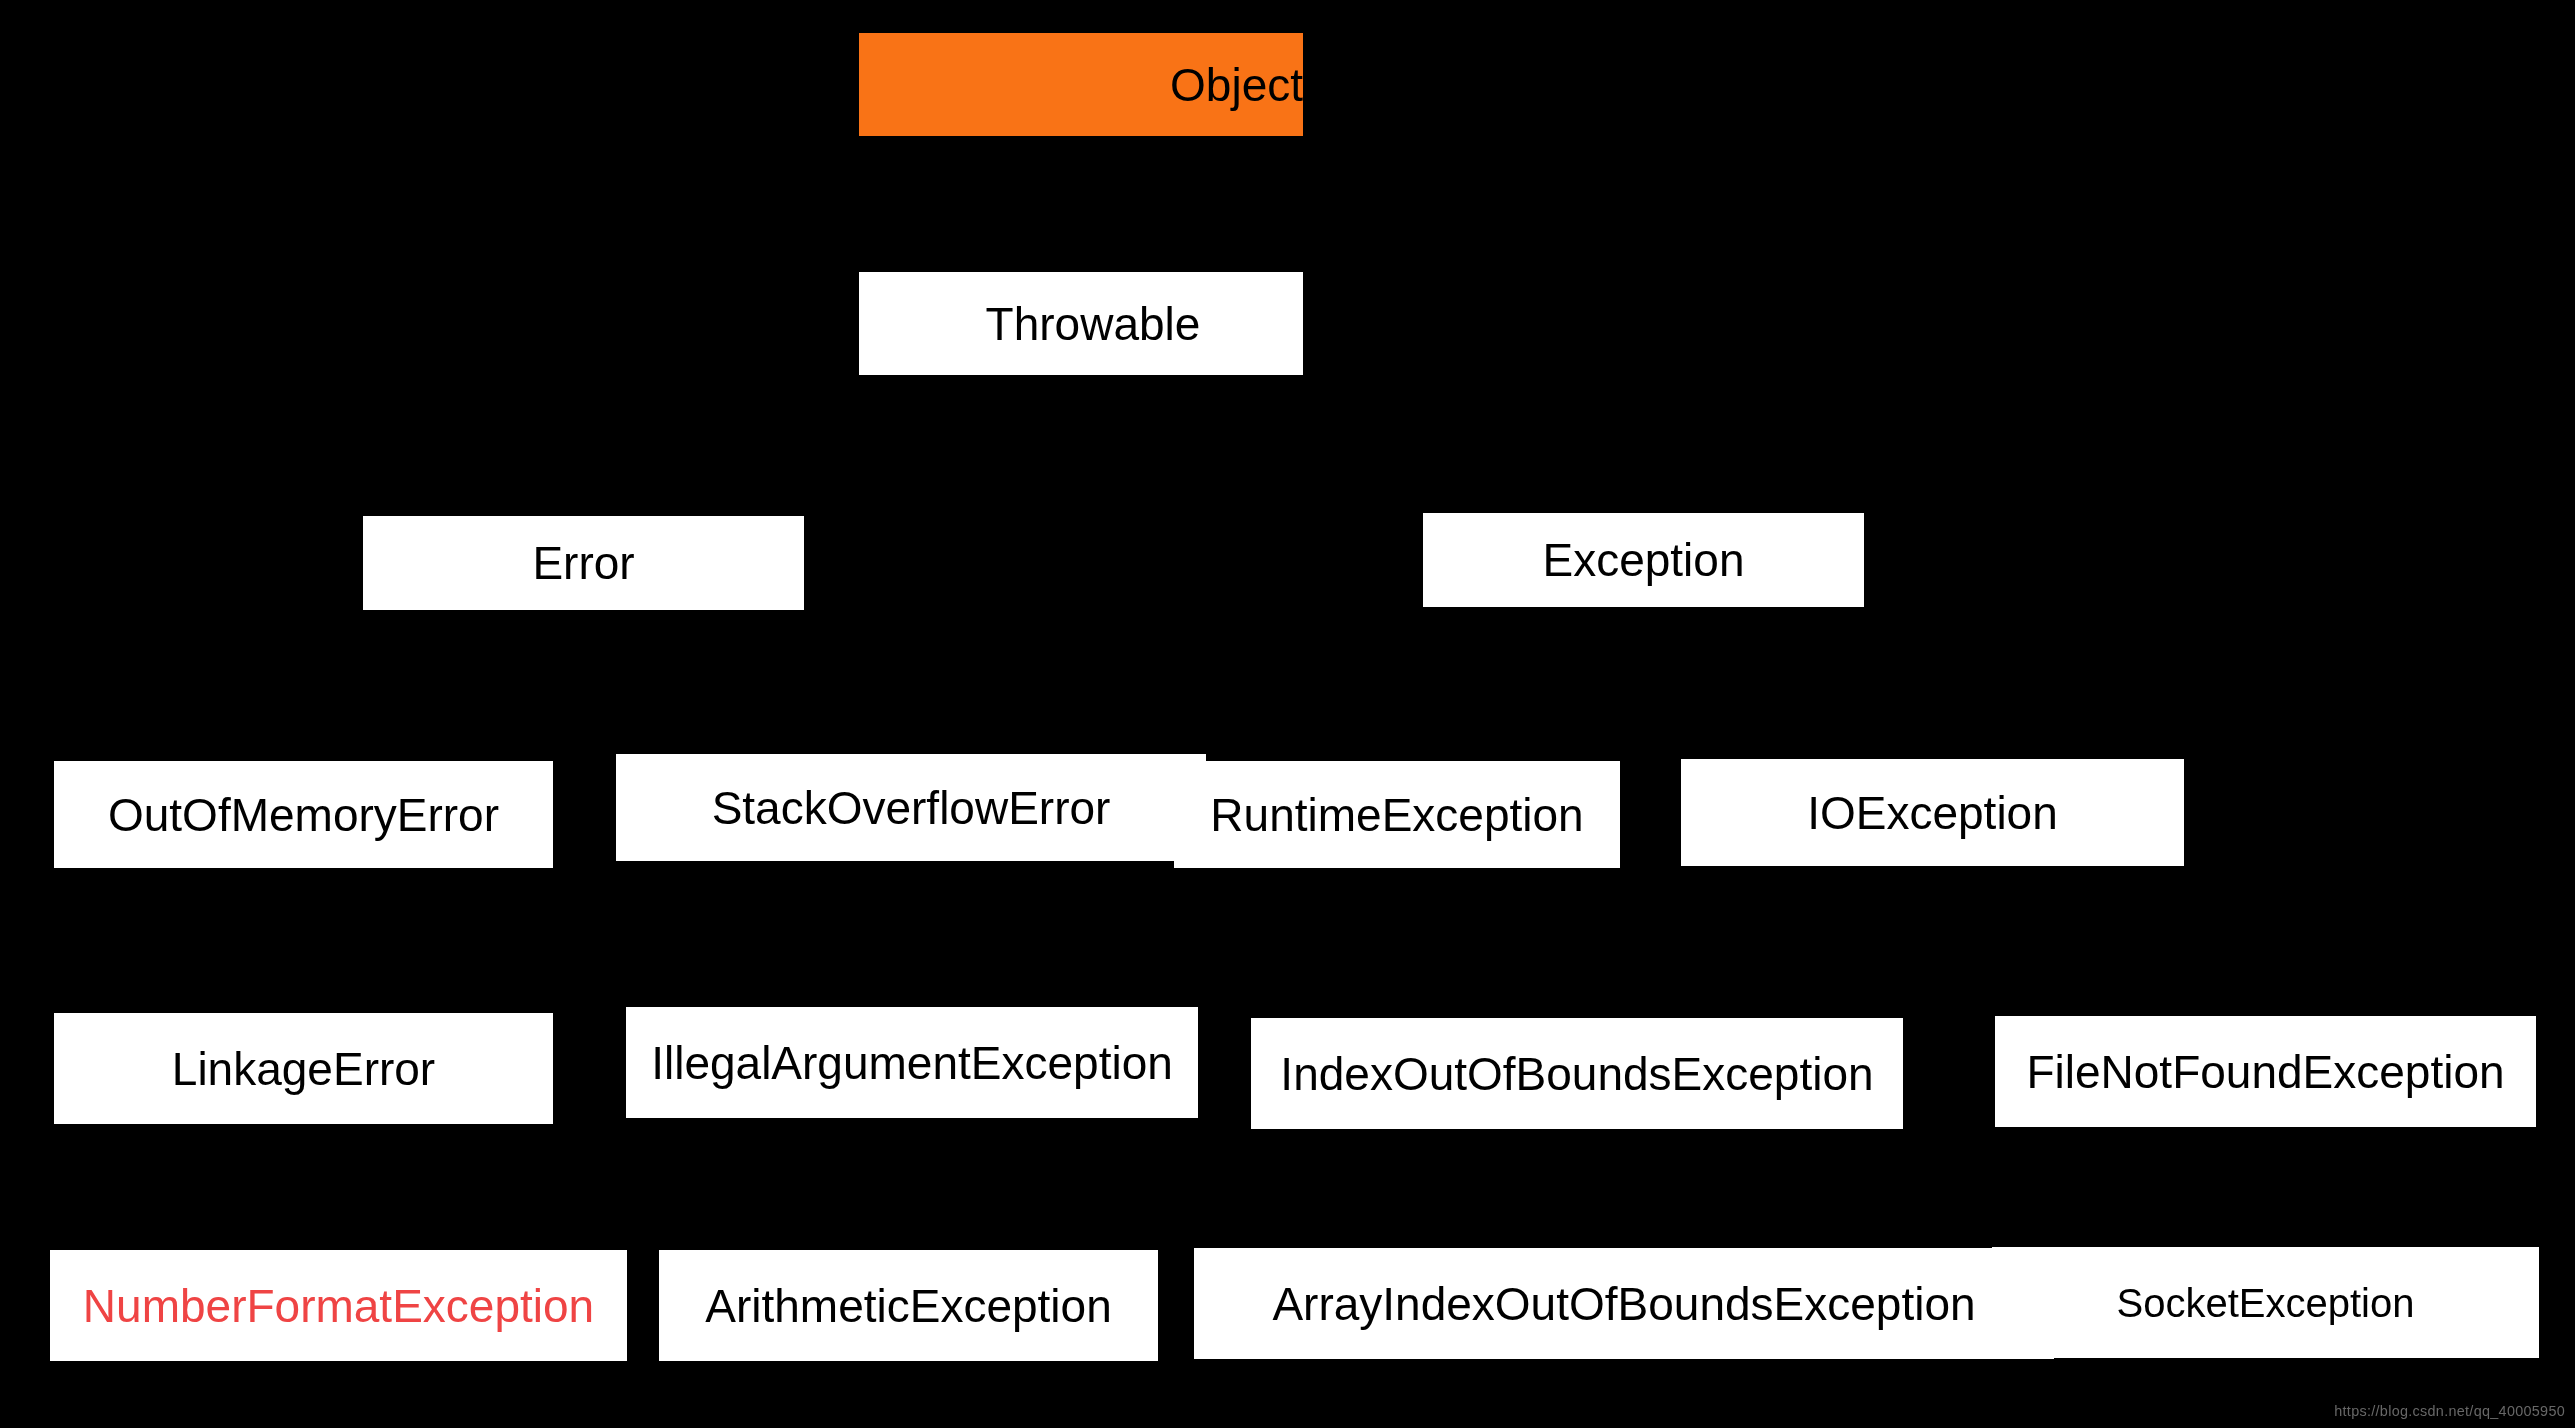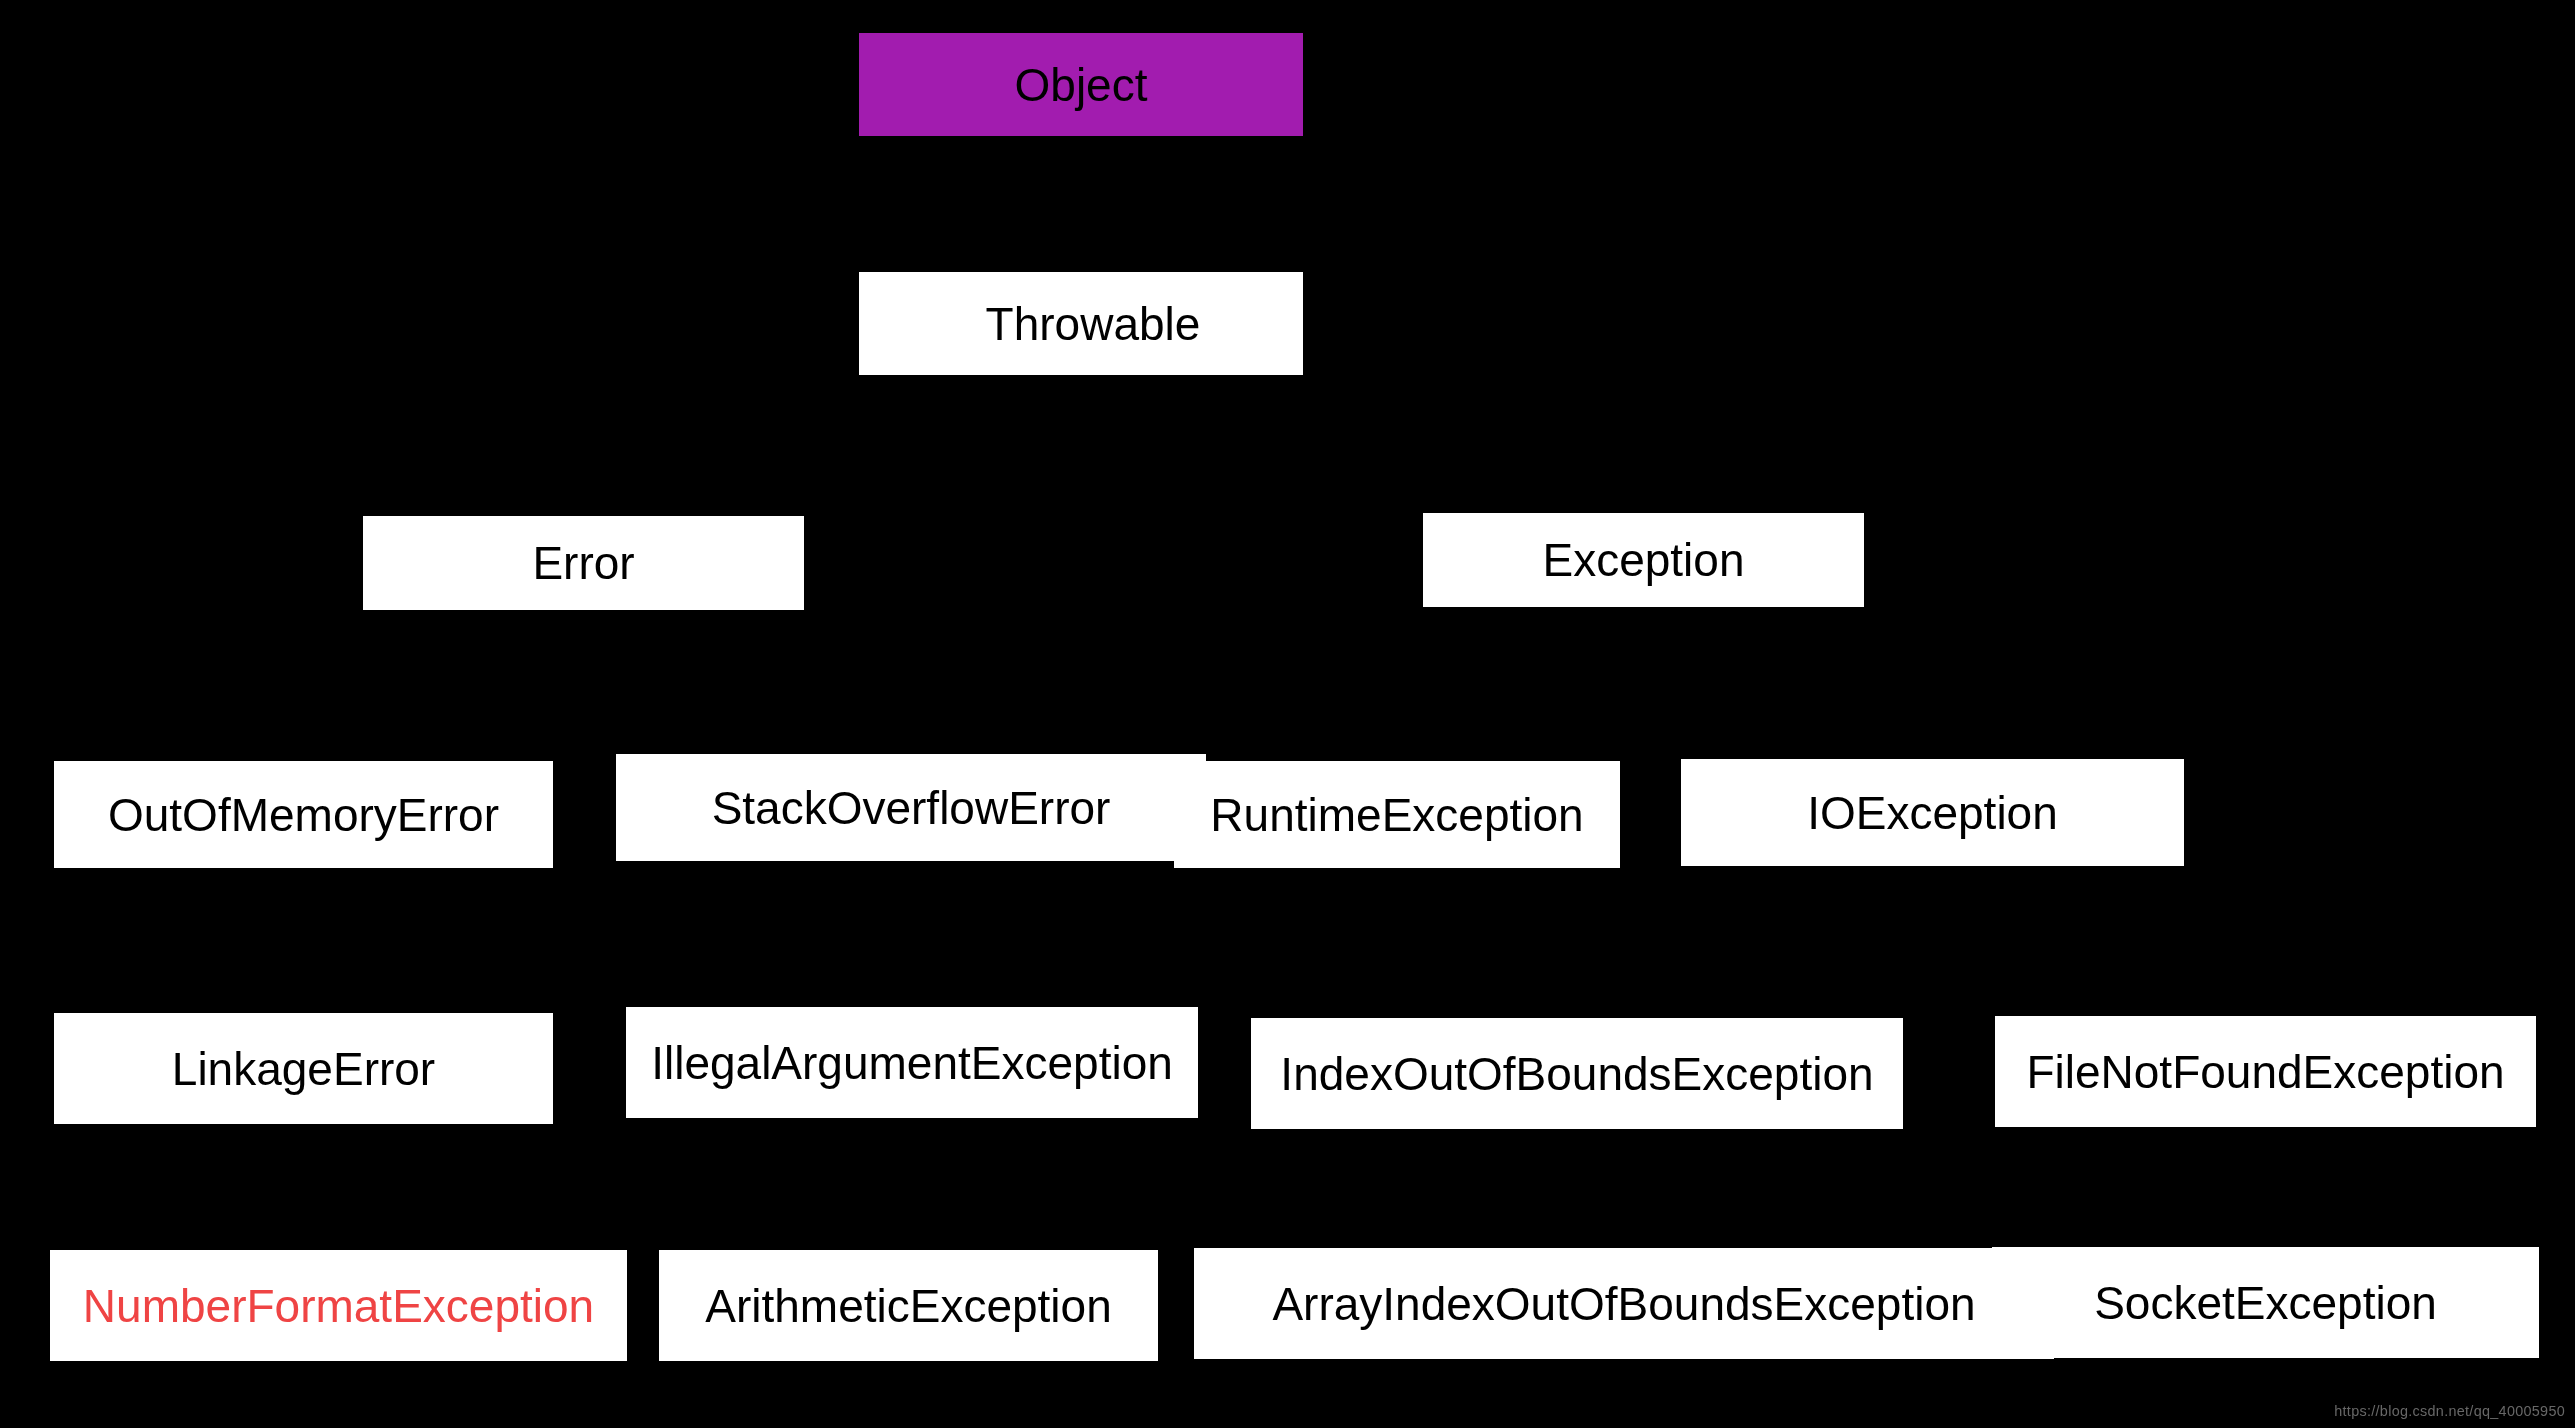--- a/index.html
+++ b/index.html
@@ -43,21 +43,21 @@
     letter-spacing: 0.3px;
     opacity: 0.85;
     user-select: none;
   }
 </style>
 </head>
 <body>
 
 <div id="canvas" style="background: rgb(0, 0, 0);">
 
-  <div class="node" style="left: 859px; top: 33px; width: 444px; height: 103px; background: #a21caf; font-size: 46px;">
+  <div class="node" style="left: 859px; top: 33px; width: 444px; height: 103px; background: #f97316; font-size: 46px; justify-content: flex-end;">
       <span class="label" style="color: rgb(0, 0, 0);">Object</span>
     </div>
     <div class="node" style="left: 859px; top: 272px; width: 444px; height: 103px; background: rgb(255, 255, 255); font-size: 46px; padding-left: 24px;">
       <span class="label" style="color: rgb(0, 0, 0);">Throwable</span>
     </div>
     <div class="node" style="left: 363px; top: 516px; width: 441px; height: 94px; background: rgb(255, 255, 255); font-size: 46px;">
       <span class="label" style="color: rgb(0, 0, 0);">Error</span>
     </div>
     <div class="node" style="left: 1423px; top: 513px; width: 441px; height: 94px; background: rgb(255, 255, 255); font-size: 46px;">
       <span class="label" style="color: rgb(0, 0, 0);">Exception</span>
@@ -88,18 +88,18 @@
     </div>
     <div class="node" style="left: 50px; top: 1250px; width: 577px; height: 111px; background: rgb(255, 255, 255); font-size: 46px;">
       <span class="label" style="color: #ef4444;">NumberFormatException</span>
     </div>
     <div class="node" style="left: 659px; top: 1250px; width: 499px; height: 111px; background: rgb(255, 255, 255); font-size: 46px;">
       <span class="label" style="color: rgb(0, 0, 0);">ArithmeticException</span>
     </div>
     <div class="node" style="left: 1194px; top: 1248px; width: 860px; height: 111px; background: rgb(255, 255, 255); font-size: 46px;">
       <span class="label" style="color: rgb(0, 0, 0);">ArrayIndexOutOfBoundsException</span>
     </div>
-    <div class="node" style="left: 1992px; top: 1247px; width: 547px; height: 111px; background: rgb(255, 255, 255); font-size: 46px;">
+    <div class="node" style="left: 1992px; top: 1247px; width: 547px; height: 111px; background: rgb(255, 255, 255); font-size: 40px;">
       <span class="label" style="color: rgb(0, 0, 0);">SocketException</span>
     </div>
     <div class="watermark">https://blog.csdn.net/qq_40005950</div>
 </div>
 
 
 </body></html>

